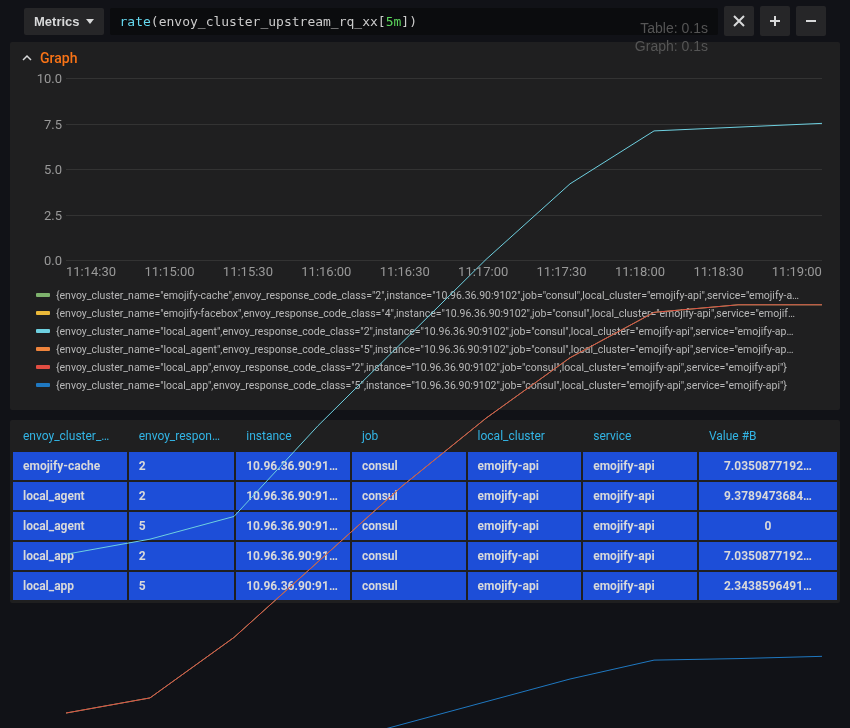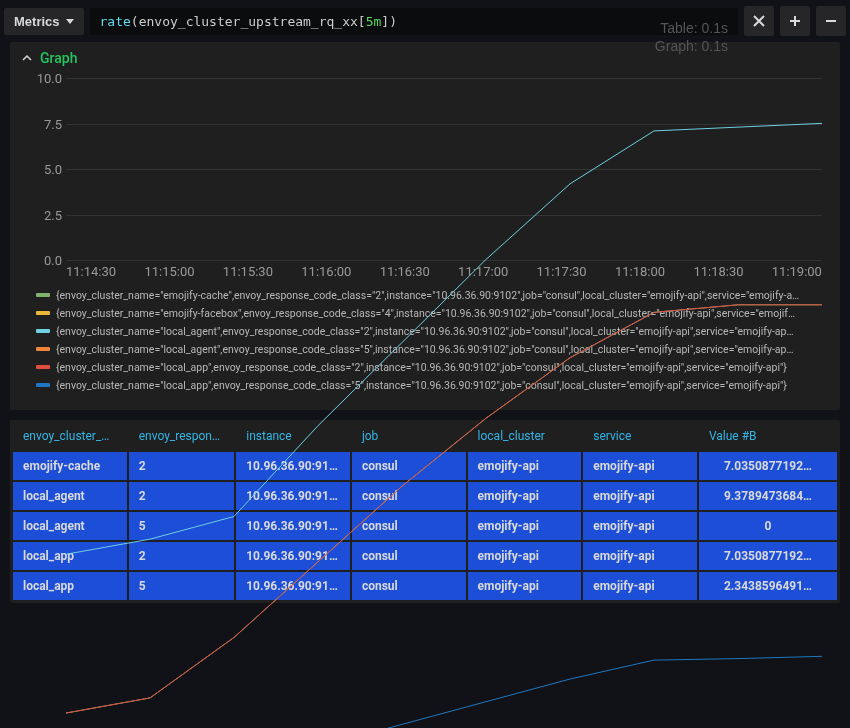--- a/index.html
+++ b/index.html
@@ -8,21 +8,21 @@
     color: #d8d9da;
     font-family: -apple-system, BlinkMacSystemFont, "Segoe UI", Roboto, sans-serif;
     font-size: 12px;
     width: 850px;
     height: 728px;
     overflow: hidden;
   }
   .top-bar {
     display: flex;
     align-items: center;
-    padding: 6px 4px;
+    padding: 6px 24px;
     gap: 6px;
   }
   .metrics-btn {
     background: #262628;
     color: #d8d9da;
     border: none;
     padding: 6px 10px;
     font-size: 13px;
     font-weight: 600;
     display: flex;
@@ -73,21 +73,21 @@
     margin: 0 10px 10px 10px;
     border-radius: 2px;
   }
   .panel-header {
     padding: 8px 12px;
     display: flex;
     align-items: center;
     gap: 8px;
     font-size: 14px;
     font-weight: 500;
-    color: #22c55e;
+    color: #f97316;
   }
   .panel-body {
     padding: 4px 10px 10px 10px;
   }
   .chart-area {
     position: relative;
     height: 200px;
     margin-left: 16px;
     margin-right: 8px;
     margin-bottom: 4px;

